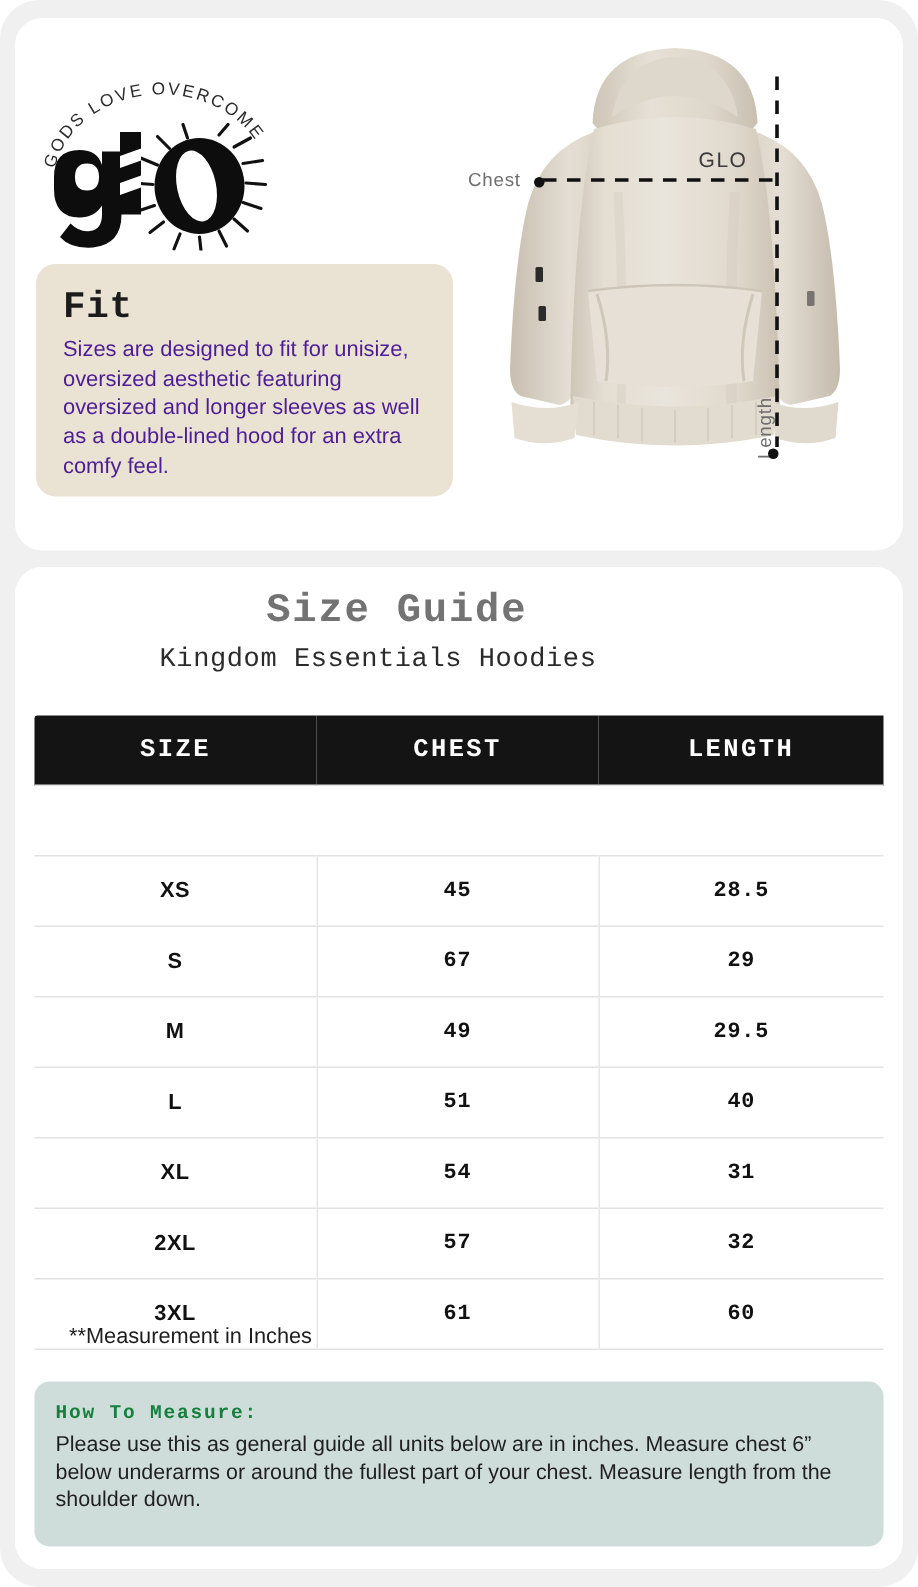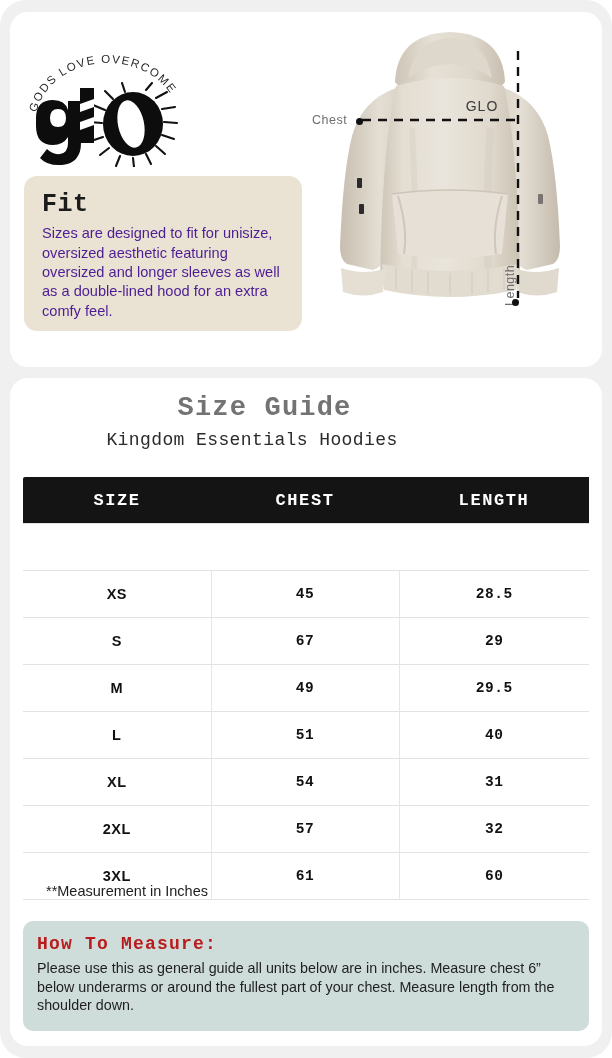--- a/index.html
+++ b/index.html
@@ -230,23 +230,23 @@
     height: 110px;
     background: #cedcda;
     border-radius: 10px;
     padding: 13px 14px 0 14px;
     box-sizing: border-box;
     overflow: hidden;
   }
   #measure-title {
     font-family: "Liberation Mono", monospace;
     font-weight: bold;
-    font-size: 18px;
+    font-size: 13px;
     letter-spacing: 1.2px;
-    color: #b91c1c;
+    color: #15803d;
     margin: 0 0 5px 0;
   }
   #measure-body {
     font-family: "Liberation Sans", sans-serif;
     font-size: 14.3px;
     line-height: 18.5px;
     color: #1f1f1f;
     margin: 0;
   }
 </style>

